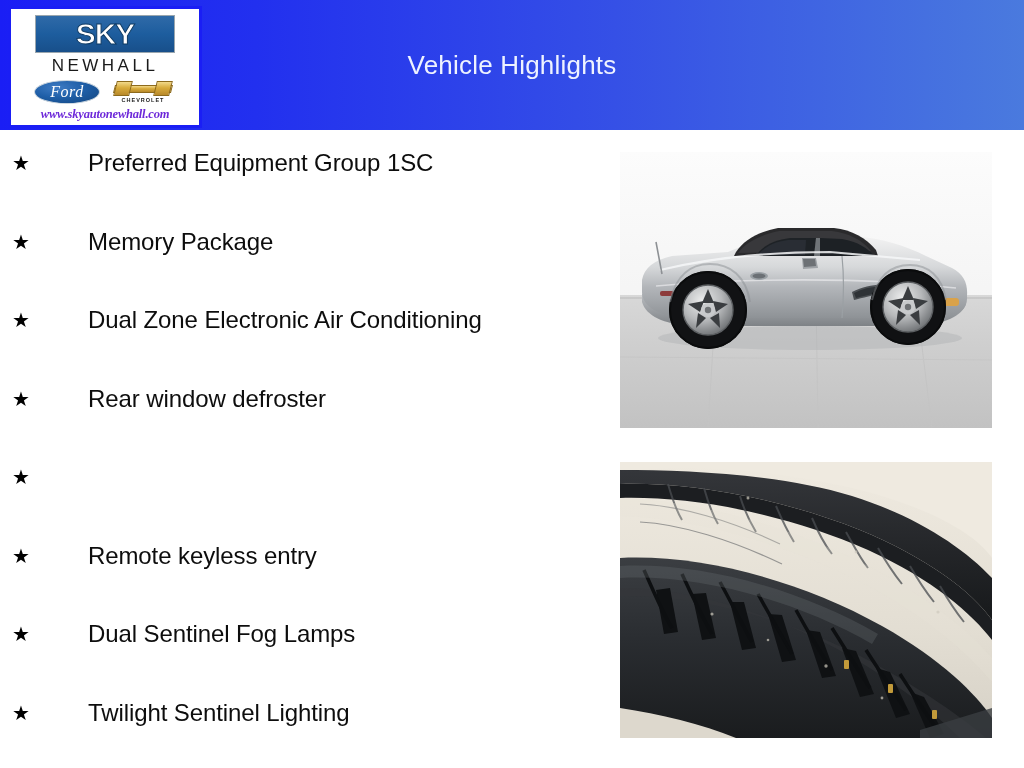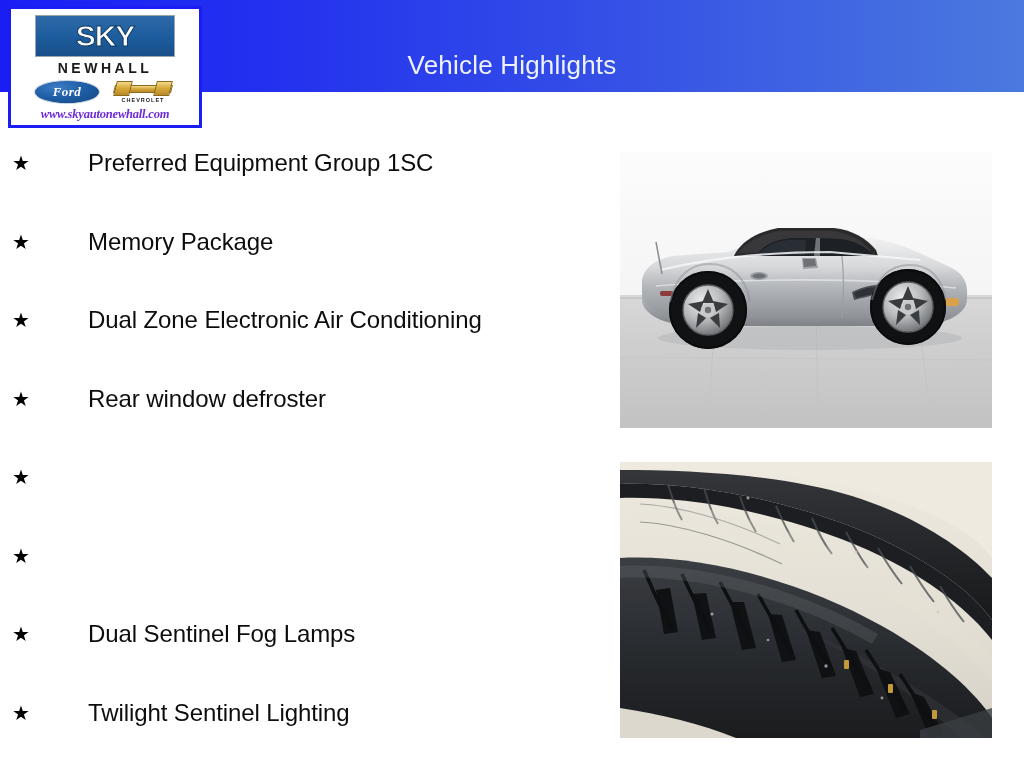--- a/index.html
+++ b/index.html
@@ -16,21 +16,21 @@
     position: relative;
     width: 1024px;
     height: 768px;
     background: #ffffff;
   }
 
   
   .header {
     position: absolute;
     left: 0; top: 0;
-    width: 1024px; height: 92px;
+    width: 1024px; height: 130px;
     background: linear-gradient(to right, #1a1ef5 0%, #2230ef 25%, #3550e6 60%, #4a7ade 100%);
   }
 
   .header-title {
     position: absolute;
     left: 0; top: 0;
     width: 1024px; height: 130px;
     display: flex;
     align-items: center;
     justify-content: center;
@@ -70,22 +70,22 @@
     font-weight: bold;
     font-size: 30px;
     letter-spacing: -1px;
     line-height: 1;
     -webkit-text-stroke: 1px #0e3a63;
   }
 
   .newhall-word {
     margin-top: 3px;
     color: #1a1a1a;
-    font-size: 14px;
-    font-weight: bold;
+    font-size: 17px;
+    font-weight: normal;
     letter-spacing: 3.5px;
   }
 
   .badge-row {
     margin-top: 4px;
     width: 100%;
     display: flex;
     align-items: center;
     justify-content: center;
     gap: 10px;
@@ -98,22 +98,22 @@
     background: radial-gradient(ellipse at 35% 30%, #3f7cc4 0%, #1f5fa8 45%, #12447d 100%);
     border: 1.5px solid #c9d4dd;
     display: flex;
     align-items: center;
     justify-content: center;
   }
   .ford-text {
     color: #ffffff;
     font-family: "Liberation Serif", serif;
     font-style: italic;
-    font-weight: bold;
-    font-size: 13px;
+    font-weight: normal;
+    font-size: 16px;
     letter-spacing: 0.5px;
   }
 
   .chev-wrap {
     width: 66px;
     display: flex;
     flex-direction: column;
     align-items: center;
   }
   .bowtie {
@@ -258,20 +258,21 @@
       <span class="feature-star">★</span>
       <span class="feature-label">Rear window defroster</span>
     </div>
 
     <div class="feature-item">
       <span class="feature-star">★</span>
     </div>
 
     <div class="feature-item">
       <span class="feature-star">★</span>
+      <span class="feature-label">Remote keyless entry</span>
     </div>
 
     <div class="feature-item">
       <span class="feature-star">★</span>
       <span class="feature-label">Dual Sentinel Fog Lamps</span>
     </div>
 
     <div class="feature-item">
       <span class="feature-star">★</span>
       <span class="feature-label">Twilight Sentinel Lighting</span>

